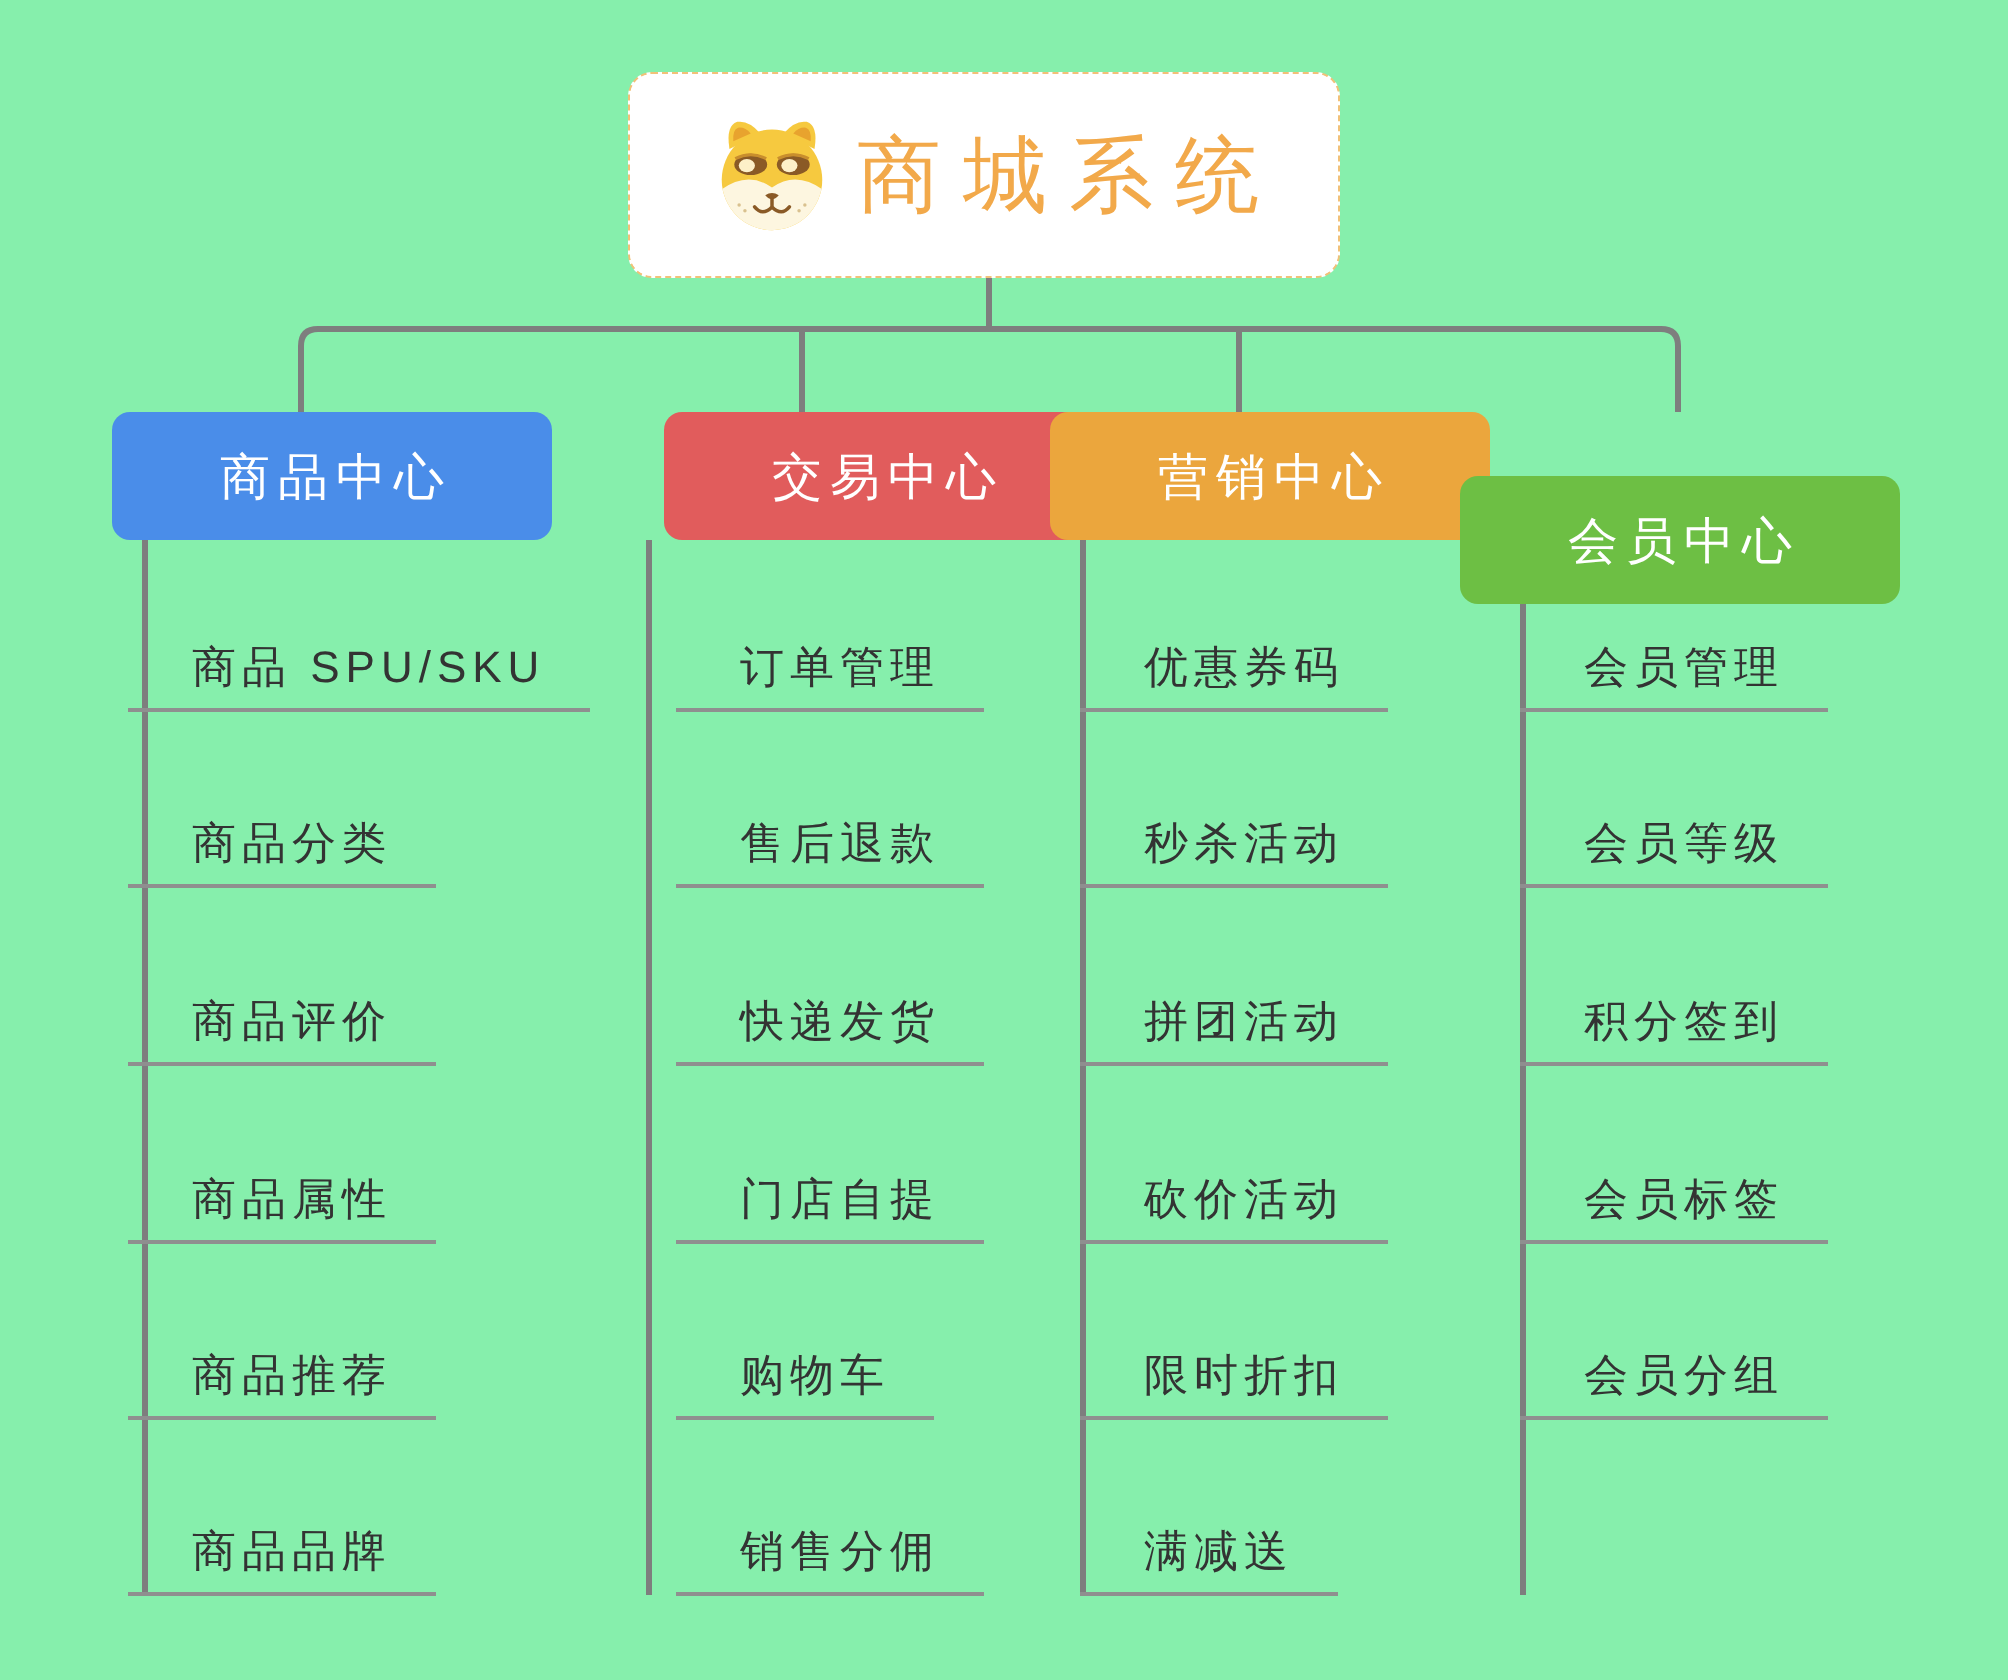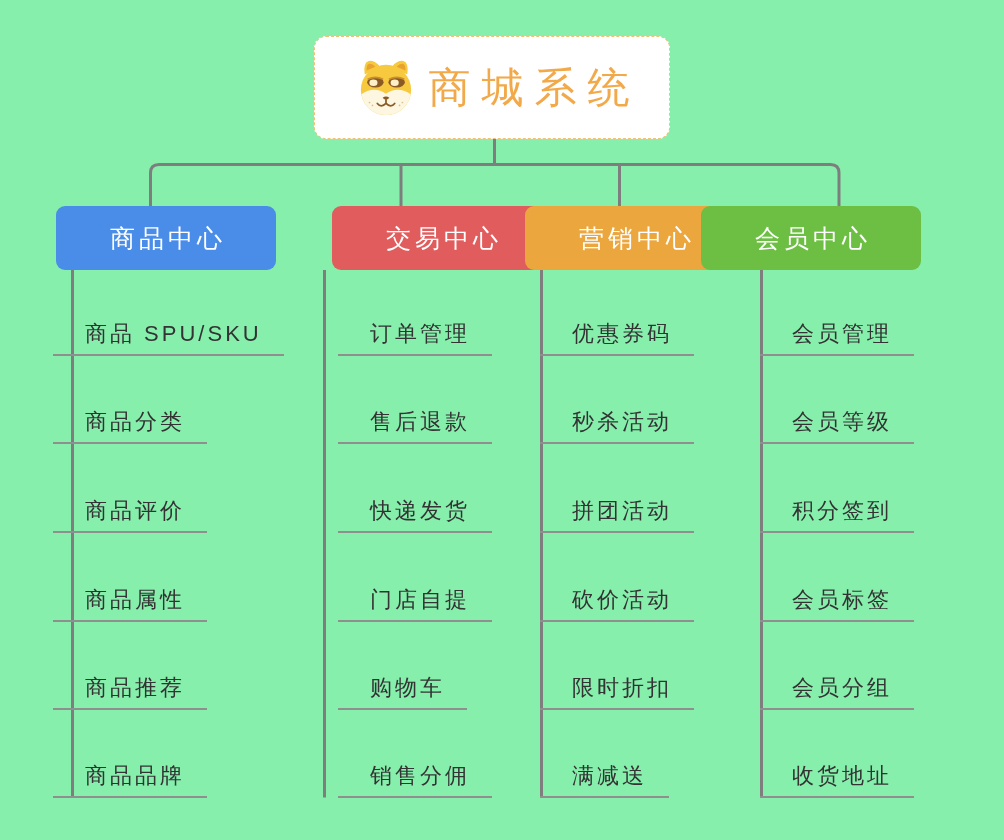--- a/index.html
+++ b/index.html
@@ -50,38 +50,38 @@
   .branch-label{
     color:#ffffff;
     font-size:25px;
     letter-spacing:4px;
     margin-right:-4px;
     white-space:nowrap;
   }
   .b0{left:56px;}
   .b1{left:308px;margin-left:24px;}
   .b2{left:525px;}
-  .b3{left:701px;}
+  .b3{left:730px;margin-top:32px;}
   
   .item-node{
     position:absolute;
     display:inline-block;
     box-sizing:border-box;
     padding:0 22px 7px 32px;
     border-bottom:2px solid #8f8f8f;
     font-size:22px;
     letter-spacing:3px;
     line-height:26px;
     color:#333333;
     white-space:nowrap;
     z-index:1;
     cursor:pointer;
     min-width:125px;
   }
-  .c0{left:53px;}
+  .c0{left:64px;}
   .c1{left:338px;}
   .c2{left:540px;}
   .c3{left:760px;}
   .r0{top:321px;}
   .r1{top:409px;}
   .r2{top:498px;}
   .r3{top:587px;}
   .r4{top:675px;}
   .r5{top:763px;}
 </style>
@@ -172,15 +172,14 @@
   <div class="item-node c2 r2">拼团活动</div>
   <div class="item-node c2 r3">砍价活动</div>
   <div class="item-node c2 r4">限时折扣</div>
   <div class="item-node c2 r5">满减送</div>
 
   <div class="item-node c3 r0">会员管理</div>
   <div class="item-node c3 r1">会员等级</div>
   <div class="item-node c3 r2">积分签到</div>
   <div class="item-node c3 r3">会员标签</div>
   <div class="item-node c3 r4">会员分组</div>
-  <div class="item-node c3 r5">收货地址</div>
 
 </div>
 
 </body></html>

